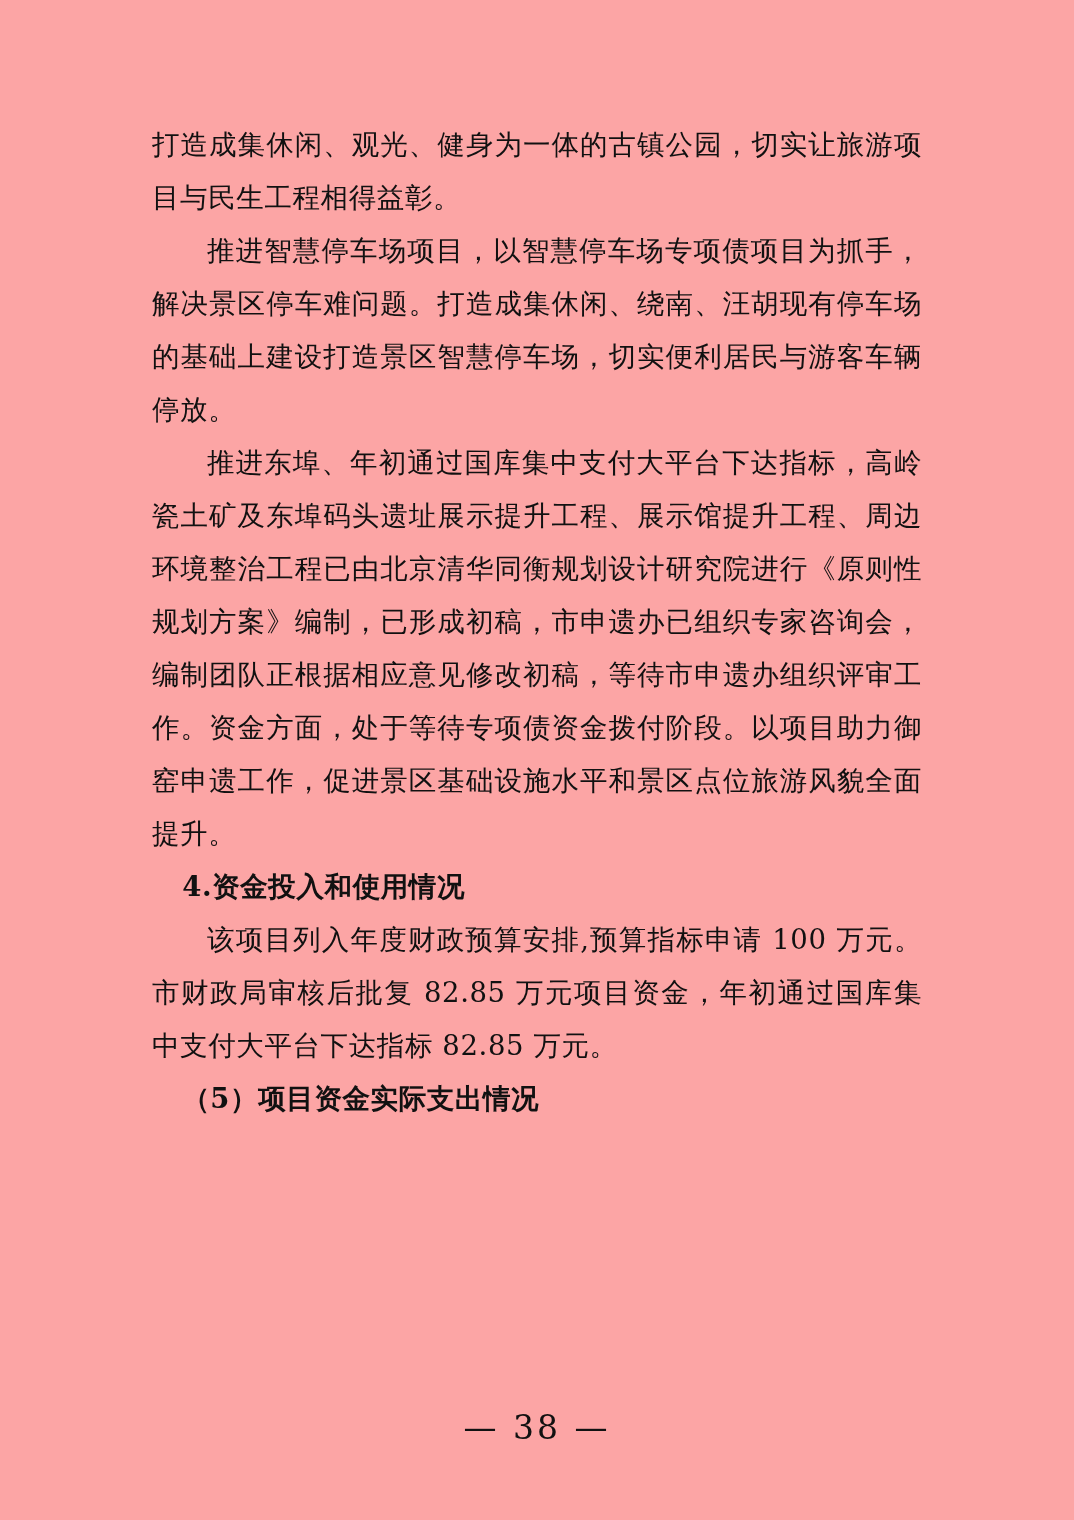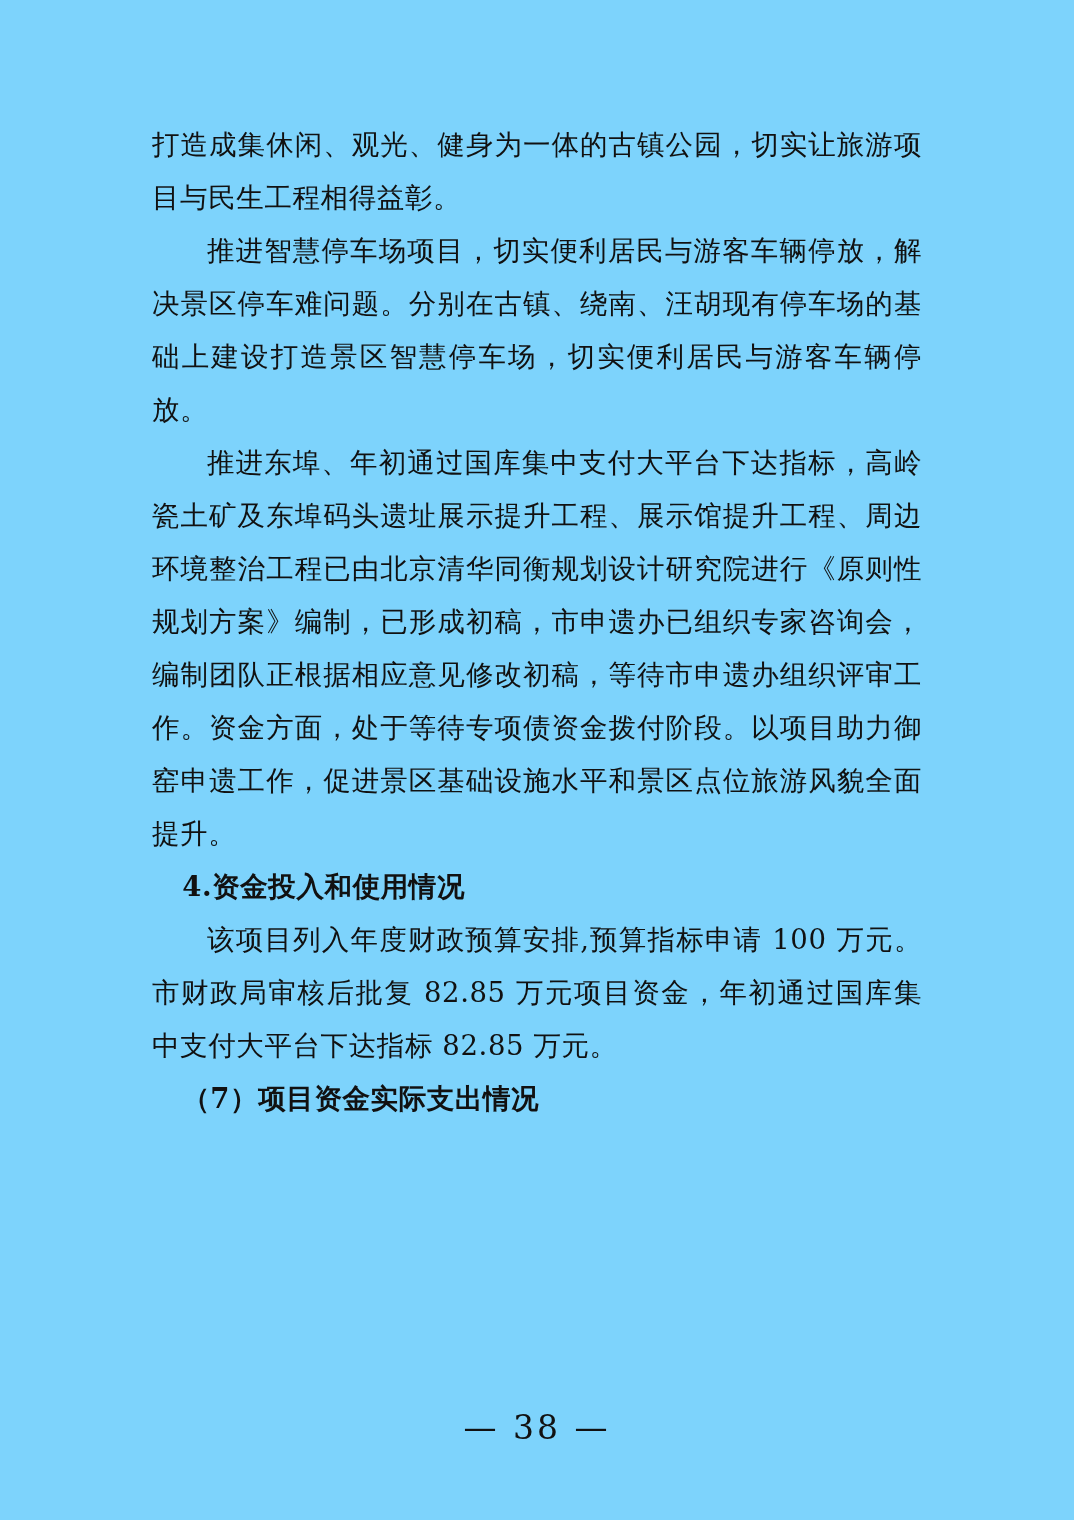--- a/index.html
+++ b/index.html
@@ -4,21 +4,21 @@
 <style>
   html, body {
     margin: 0;
     padding: 0;
     background: #ffffff;
   }
   .page {
     position: relative;
     width: 1074px;
     height: 1520px;
-    background: #7dd3fc;
+    background: #fca5a5;
     overflow: hidden;
     font-family: "DejaVu Serif", "Liberation Serif", serif;
     color: #000000;
   }
   .body-area {
     position: absolute;
     left: 152px;
     top: 118px;
     width: 770px;
   }
@@ -50,20 +50,20 @@
     font-family: "DejaVu Serif", "Liberation Serif", serif;
     color: #111111;
   }
 </style>
 </head>
 <body>
 
 <div class="page">
   <div class="body-area">
     <p class="para">打造成集休闲、观光、健身为一体的古镇公园，切实让旅游项目与民生工程相得益彰。</p>
-    <p class="para indent">推进智慧停车场项目，切实便利居民与游客车辆停放，解决景区停车难问题。分别在古镇、绕南、汪胡现有停车场的基础上建设打造景区智慧停车场，切实便利居民与游客车辆停放。</p>
+    <p class="para indent">推进智慧停车场项目，以智慧停车场专项债项目为抓手，解决景区停车难问题。打造成集休闲、绕南、汪胡现有停车场的基础上建设打造景区智慧停车场，切实便利居民与游客车辆停放。</p>
     <p class="para indent">推进东埠、年初通过国库集中支付大平台下达指标，高岭瓷土矿及东埠码头遗址展示提升工程、展示馆提升工程、周边环境整治工程已由北京清华同衡规划设计研究院进行《原则性规划方案》编制，已形成初稿，市申遗办已组织专家咨询会，编制团队正根据相应意见修改初稿，等待市申遗办组织评审工作。资金方面，处于等待专项债资金拨付阶段。以项目助力御窑申遗工作，促进景区基础设施水平和景区点位旅游风貌全面提升。</p>
     <p class="para indent-small">4.资金投入和使用情况</p>
     <p class="para indent">该项目列入年度财政预算安排,预算指标申请 100 万元。市财政局审核后批复 82.85 万元项目资金，年初通过国库集中支付大平台下达指标 82.85 万元。</p>
-    <p class="para indent-small">（7）项目资金实际支出情况</p>
+    <p class="para indent-small">（5）项目资金实际支出情况</p>
   </div>
   <div class="footer">— 38 —</div>
 </div>
 
 </body></html>

